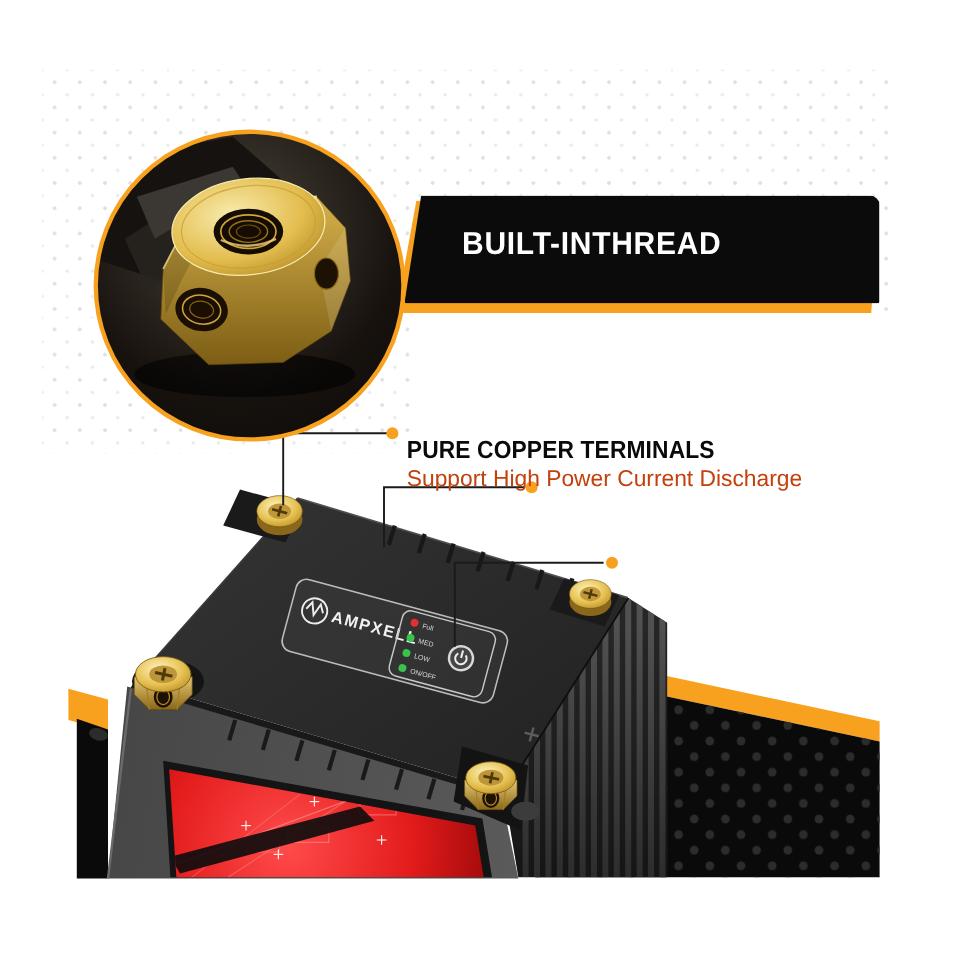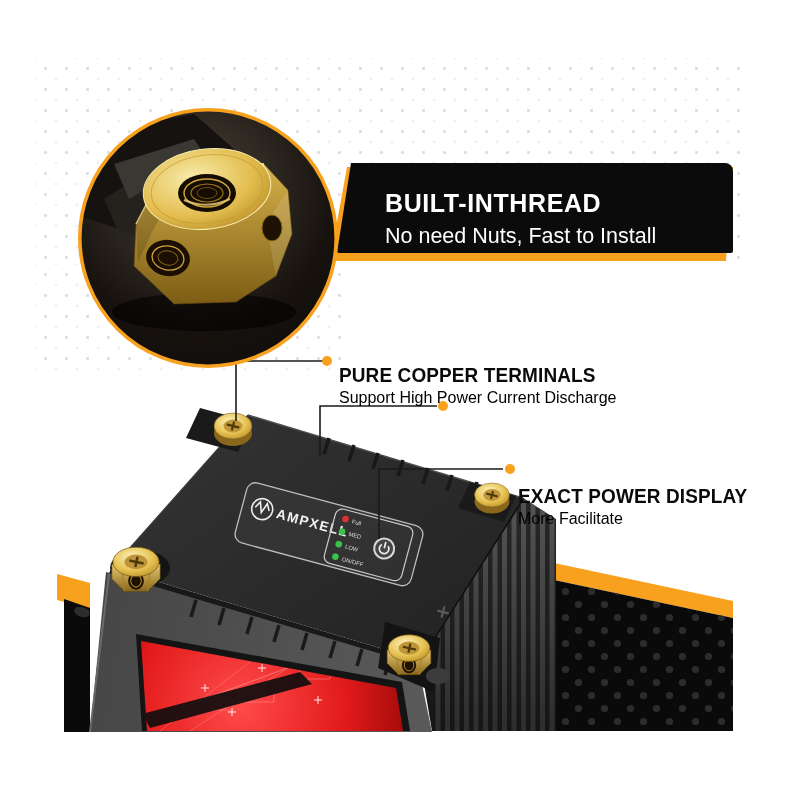--- a/index.html
+++ b/index.html
@@ -17,38 +17,37 @@
     clip-path:polygon(17px 0,100% 0,calc(100% - 7px) 100%,0 100%);}
   #hero-black{position:absolute;left:337px;top:163px;width:396px;height:90px;background:#0b0b0b;
     border-radius:10px 8px 2px 2px;clip-path:polygon(14px 0,100% 0,100% 100%,0 100%);
     box-sizing:border-box;padding:25px 0 0 48px;color:#fff;}
   #hero-title{font-size:25px;font-weight:700;letter-spacing:.6px;transform:scaleY(1.06);transform-origin:left top;}
   #hero-sub{font-size:21.5px;margin-top:7px;color:#fefefe;}
   
   .callout{position:absolute;color:#0a0a0a;margin-top:28px;}
   .c-title{font-size:19px;font-weight:700;letter-spacing:.1px;white-space:nowrap;
            transform:scale(1.0,1.08);transform-origin:left top;}
-  .c-desc{font-size:16px;color:#000000;line-height:1.18;margin-top:3px;white-space:pre-line;}
+  .c-desc{font-size:19px;color:#c2410c;line-height:1.18;margin-top:3px;white-space:pre-line;}
   #callout-1{left:339px;top:336px;}
   #callout-2{left:452px;top:393px;}
   #callout-3{left:518px;top:457px;}
   #inset{position:absolute;left:74px;top:104px;}
 </style>
 </head>
 <body>
 
 <div id="stage">
 
   <div id="dots-top" class="dots"></div>
   <div id="dots-left" class="dots"></div>
 
   <div id="hero-accent"></div>
   <div id="hero-black">
     <div id="hero-title">BUILT-INTHREAD</div>
-    <div id="hero-sub">No need Nuts, Fast to Install</div>
   </div>
 
   <svg id="scene" width="800" height="800" viewBox="0 0 800 800">
     <defs>
       <linearGradient id="gTop" x1="248" y1="415" x2="420" y2="660" gradientUnits="userSpaceOnUse">
         <stop offset="0" stop-color="#313131"></stop>
           <stop offset="1" stop-color="#242424"></stop>
       </linearGradient>
       <linearGradient id="gFront" x1="100" y1="650" x2="430" y2="700" gradientUnits="userSpaceOnUse">
         <stop offset="0" stop-color="#474747"></stop>
@@ -307,18 +306,14 @@
       </g>
       <ellipse cx="198" cy="124" rx="10" ry="13" fill="#1d1104" stroke="#8a6815"></ellipse>
     </g>
     <circle cx="134" cy="134" r="128.2" fill="none" stroke="#F7A11E" stroke-width="3.6"></circle>
   </svg>
 
   <div id="callout-1" class="callout">
     <div class="c-title">PURE COPPER TERMINALS</div>
     <div class="c-desc">Support High Power Current Discharge</div>
   </div>
-  <div id="callout-3" class="callout">
-    <div class="c-title">EXACT POWER DISPLAY</div>
-    <div class="c-desc">More Facilitate</div>
-  </div>
 
 </div>
 
 </body></html>

